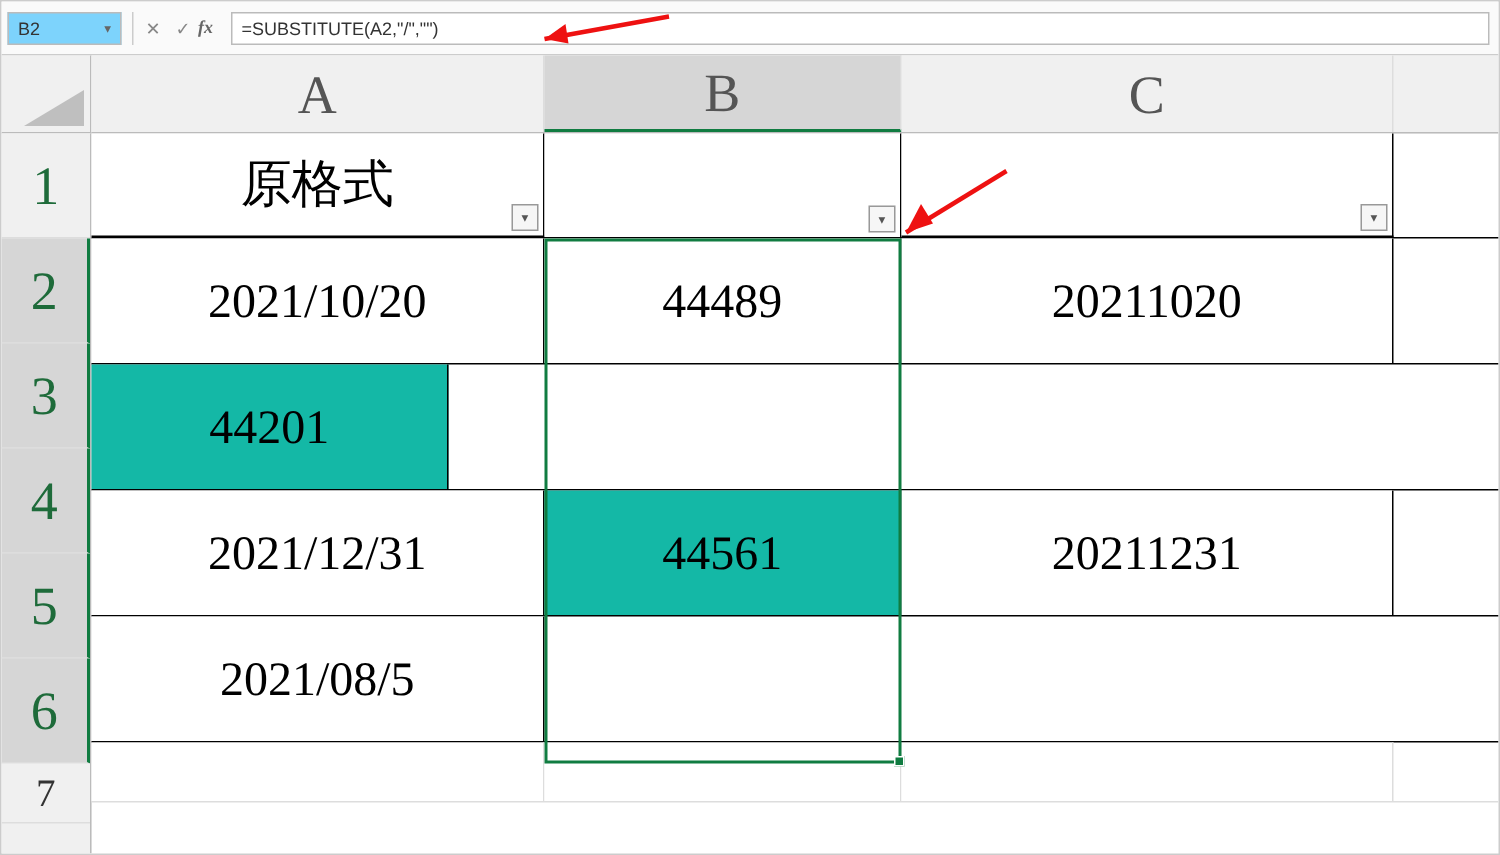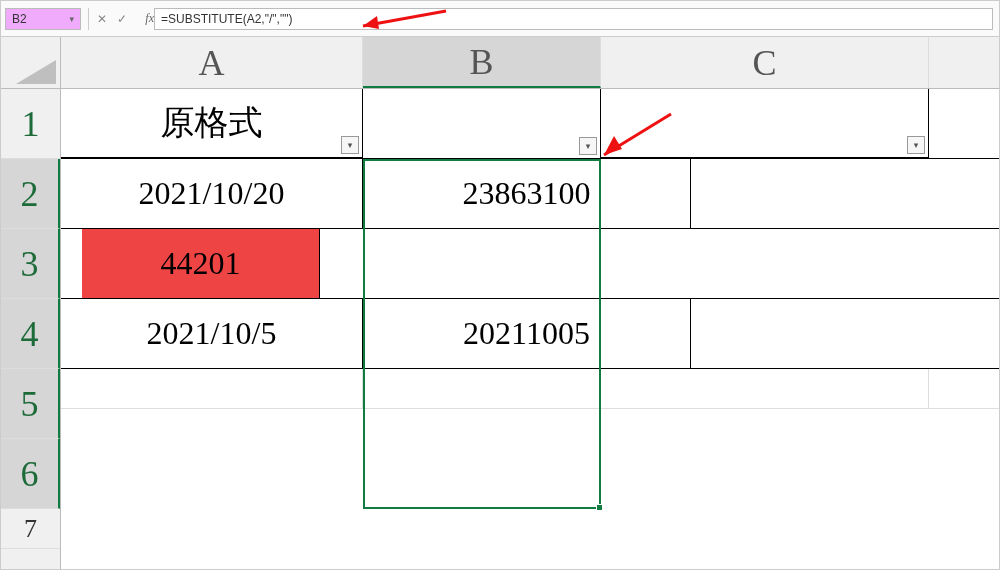--- a/index.html
+++ b/index.html
@@ -21,21 +21,21 @@
     border-bottom: 1px solid #ccc;
     background: #fafafa;
     font-family: Arial, sans-serif;
     font-size: 12px;
     color: #333;
   }
   .name-box {
     width: 76px;
     height: 22px;
     margin: 0 4px;
-    background: #f0abfc;
+    background: #7dd3fc;
     border: 1px solid #bbb;
     display: flex;
     align-items: center;
     padding: 0 6px;
     position: relative;
   }
   .name-box .nb-text { flex: 1; }
   .name-box .nb-dd {
     width: 10px;
     font-size: 9px;
@@ -50,21 +50,22 @@
     display: flex; justify-content: center; align-items: center;
     color: #888;
     font-size: 12px;
   }
   .fb-btn.check { color: #888; }
   .fb-fx {
     font-style: italic;
     font-family: "Times New Roman", serif;
     color: #666;
     width: 22px;
-    text-align: right;
+    text-align: left;
+    font-weight: bold;
   }
   .formula-input {
     flex: 1;
     height: 22px;
     background: #fff;
     border: 1px solid #bbb;
     padding: 0 6px;
     display: flex;
     align-items: center;
     font-family: Arial, sans-serif;
@@ -148,42 +149,42 @@
     background: #d6d6d6;
     border-right: 2px solid #107c41;
   }
   .row-header.r7 { height: 40px; font-size: 26px; color: #333; }
 
   .cells {
     position: absolute;
     top: 52px; left: 60px; right: 0; bottom: 0;
   }
   .row {
-    height: 70px;
+    height: 84px;
     display: flex;
     border-bottom: 1px solid #000;
   }
   .row.r1 { height: 70px; }
   .row.r7 { height: 40px; border-bottom: 1px solid #ddd;}
   .cell {
     border-right: 1px solid #000;
     display: flex;
     align-items: center;
     justify-content: center;
     font-family: "Times New Roman", "SimSun", serif;
     font-size: 32px;
     color: #000;
     background: #fff;
     position: relative;
   }
   .cell.colA { width: 302px; }
   .cell.colB { width: 238px; }
   .cell.colC { width: 328px; }
   .cell.cn { font-family: "SimSun", "宋体", serif; font-size: 34px; }
-  .cell.shaded { background: #ef4444; margin-left: 21px; }
+  .cell.shaded { background: #14b8a6; }
   .row.r7 .cell { border-right: 1px solid #ddd; border-bottom: none;}
   .row.r1 .cell.colA, .row.r1 .cell.colC { border-bottom: 1px solid #000; align-items: center; }
 
   .filter-btn {
     position: absolute;
     right: 3px; bottom: 3px;
     width: 18px; height: 18px;
     border: 1px solid #999;
     background: #f6f6f6;
     display: flex;
@@ -271,38 +272,49 @@
       </div>
       <div class="cell colC cn">
         <span class="filter-btn">▾</span>
       </div>
     </div>
 
     <div class="row">
       <div class="cell colA">
           <span>2021/10/20</span>
         </div>
+      <div class="cell colB">
+          <span>44489</span>
+        </div>
       <div class="cell colC">
-          <span>23863100</span>
+          <span>20211020</span>
         </div>
     </div>
 
     <div class="row">
       <div class="cell colB shaded">
           <span>44201</span>
         </div>
     </div>
 
-
     <div class="row">
       <div class="cell colA">
-          <span>2021/10/5</span>
+          <span>2021/12/31</span>
+        </div>
+      <div class="cell colB shaded">
+          <span>44561</span>
         </div>
       <div class="cell colC">
-          <span>20211005</span>
+          <span>20211231</span>
+        </div>
+    </div>
+
+    <div class="row">
+      <div class="cell colA">
+          <span>2021/08/5</span>
         </div>
     </div>
 
 
     <div class="row r7">
       <div class="cell colA"></div>
       <div class="cell colB"></div>
       <div class="cell colC"></div>
     </div>
 

